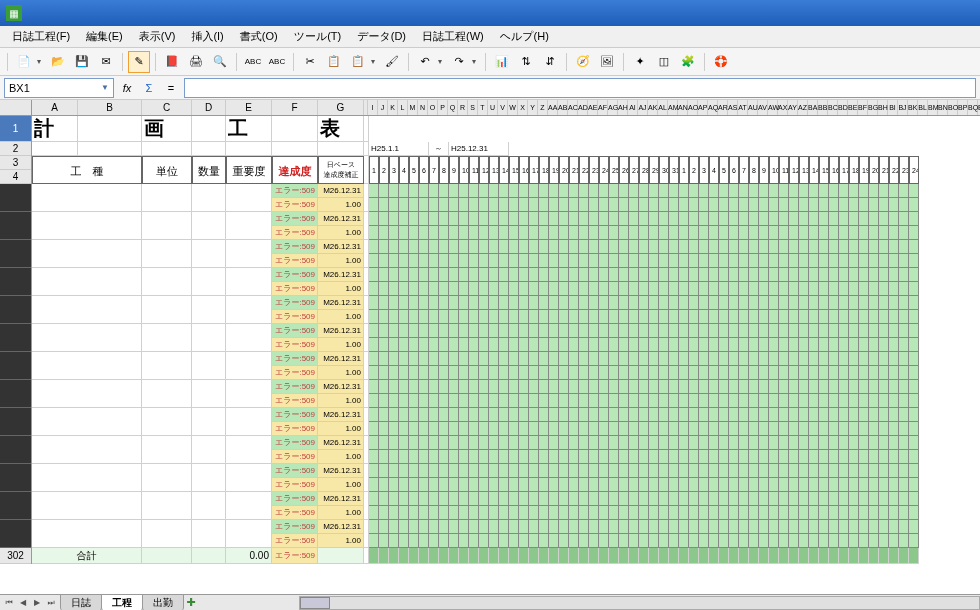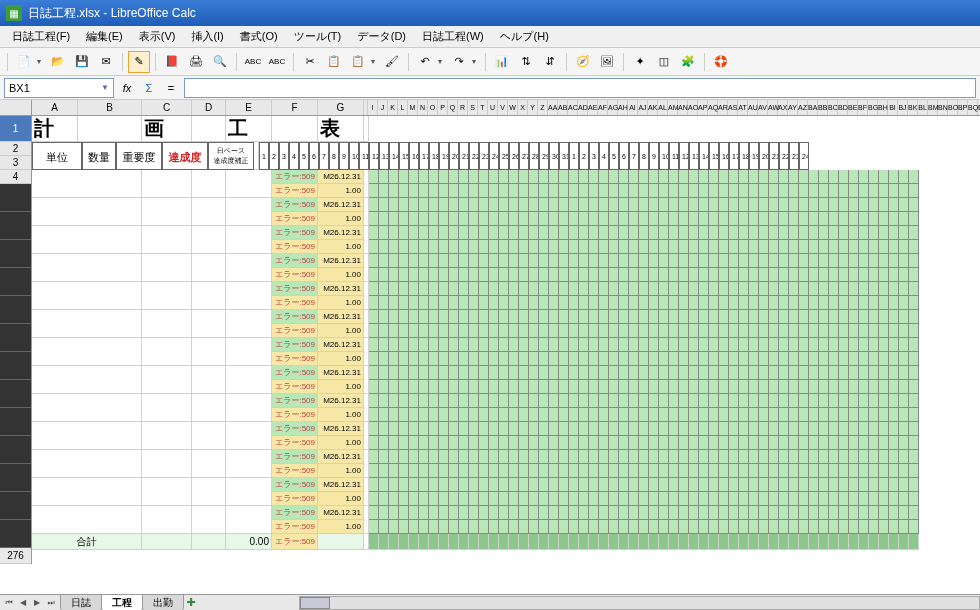--- a/index.html
+++ b/index.html
@@ -51,23 +51,20 @@
 .tab.active { background: white; font-weight: bold; }
 .tab-add { width: 16px; text-align: center; color: #3a8a3a; cursor: pointer; }
 .hscroll { flex: 1; height: 14px; background: #e0e0e0; margin-left: 100px; border: 1px solid #aaa; position: relative; }
 .hscroll-thumb { position: absolute; left: 0; width: 30px; height: 100%; background: #c8c8d8; border: 1px solid #888; }
 </style>
 </head>
 <body>
 
 <div class="titlebar">
   <span class="titlebar-icon">▦</span>
-  <span class="titlebar-text">
-    <span>日誌工程.xlsx</span> - <span>LibreOffice Calc</span>
-  </span>
 </div>
 
 <div class="menubar">
   <span class="menu-item">日誌工程(F)</span>
   <span class="menu-item">編集(E)</span>
   <span class="menu-item">表示(V)</span>
   <span class="menu-item">挿入(I)</span>
   <span class="menu-item">書式(O)</span>
   <span class="menu-item">ツール(T)</span>
   <span class="menu-item">データ(D)</span>
@@ -213,34 +210,48 @@
       <div class="row-h" style="height: 28px; background: rgb(51, 51, 51); border-bottom: 1px solid rgb(102, 102, 102);"></div>
       <div class="row-h" style="height: 28px; background: rgb(51, 51, 51); border-bottom: 1px solid rgb(102, 102, 102);"></div>
       <div class="row-h" style="height: 28px; background: rgb(51, 51, 51); border-bottom: 1px solid rgb(102, 102, 102);"></div>
       <div class="row-h" style="height: 28px; background: rgb(51, 51, 51); border-bottom: 1px solid rgb(102, 102, 102);"></div>
       <div class="row-h" style="height: 28px; background: rgb(51, 51, 51); border-bottom: 1px solid rgb(102, 102, 102);"></div>
       <div class="row-h" style="height: 28px; background: rgb(51, 51, 51); border-bottom: 1px solid rgb(102, 102, 102);"></div>
       <div class="row-h" style="height: 28px; background: rgb(51, 51, 51); border-bottom: 1px solid rgb(102, 102, 102);"></div>
       <div class="row-h" style="height: 28px; background: rgb(51, 51, 51); border-bottom: 1px solid rgb(102, 102, 102);"></div>
       <div class="row-h" style="height: 28px; background: rgb(51, 51, 51); border-bottom: 1px solid rgb(102, 102, 102);"></div>
       <div class="row-h" style="height: 28px; background: rgb(51, 51, 51); border-bottom: 1px solid rgb(102, 102, 102);"></div>
-      <div class="row-h" style="height: 16px;">276</div>
+      <div class="row-h" style="height: 16px;">302</div>
     </div>
   <div class="grid" id="grid">
       <div class="gridrow">
         <div class="cell big" style="width: 46px; height: 26px; line-height: 25px;">計</div>
         <div class="cell big" style="width: 64px; height: 26px; line-height: 25px;"></div>
         <div class="cell big" style="width: 50px; height: 26px; line-height: 25px;">画</div>
         <div class="cell big" style="width: 34px; height: 26px; line-height: 25px;"></div>
         <div class="cell big" style="width: 46px; height: 26px; line-height: 25px;">工</div>
         <div class="cell big" style="width: 46px; height: 26px; line-height: 25px;"></div>
         <div class="cell big" style="width: 46px; height: 26px; line-height: 25px;">表</div>
         <div class="cell " style="width: 4px; height: 26px; line-height: 25px;"></div>
       </div>
       <div class="gridrow">
+        <div class="cell " style="width: 46px; height: 14px; line-height: 13px;"></div>
+        <div class="cell " style="width: 64px; height: 14px; line-height: 13px;"></div>
+        <div class="cell " style="width: 50px; height: 14px; line-height: 13px;"></div>
+        <div class="cell " style="width: 34px; height: 14px; line-height: 13px;"></div>
+        <div class="cell " style="width: 46px; height: 14px; line-height: 13px;"></div>
+        <div class="cell " style="width: 46px; height: 14px; line-height: 13px;"></div>
+        <div class="cell " style="width: 46px; height: 14px; line-height: 13px;"></div>
+        <div class="cell " style="width: 4px; height: 14px; line-height: 13px;"></div>
+        <div class="cell " style="width: 60px; height: 14px; line-height: 13px; font-size: 8px;">H25.1.1</div>
+        <div class="cell " style="width: 20px; height: 14px; line-height: 13px; font-size: 8px; text-align: center;">～</div>
+        <div class="cell " style="width: 60px; height: 14px; line-height: 13px; font-size: 8px;">H25.12.31</div>
+      </div>
+      <div class="gridrow">
+        <div class="cell hdr" style="width: 110px; height: 28px; line-height: 28px;">工　種</div>
         <div class="cell hdr" style="width: 50px; height: 28px; line-height: 28px;">単位</div>
         <div class="cell hdr" style="width: 34px; height: 28px; line-height: 28px;">数量</div>
         <div class="cell hdr" style="width: 46px; height: 28px; line-height: 28px;">重要度</div>
         <div class="cell hdr red" style="width: 46px; height: 28px; line-height: 28px;">達成度</div>
         <div class="cell hdr" style="width: 46px; height: 28px; line-height: 10px; font-size: 7px; padding: 3px 1px;">日ベース<br>達成度補正</div>
         <div class="cell " style="width: 4px; height: 28px; line-height: 27px;"></div>
         <div class="cell hdr" style="width: 10px; height: 28px; line-height: 28px; font-size: 7px;">1</div>
         <div class="cell hdr" style="width: 10px; height: 28px; line-height: 28px; font-size: 7px;">2</div>
         <div class="cell hdr" style="width: 10px; height: 28px; line-height: 28px; font-size: 7px;">3</div>
         <div class="cell hdr" style="width: 10px; height: 28px; line-height: 28px; font-size: 7px;">4</div>

